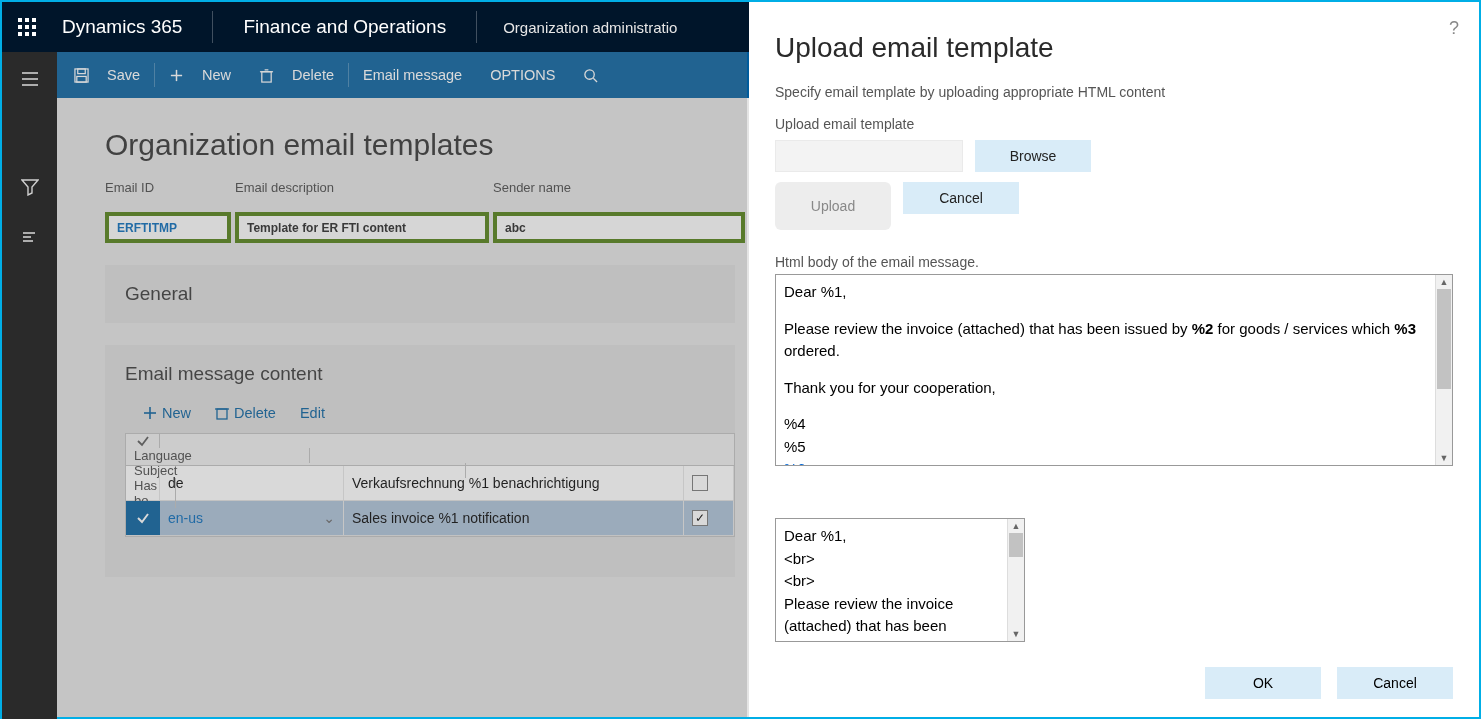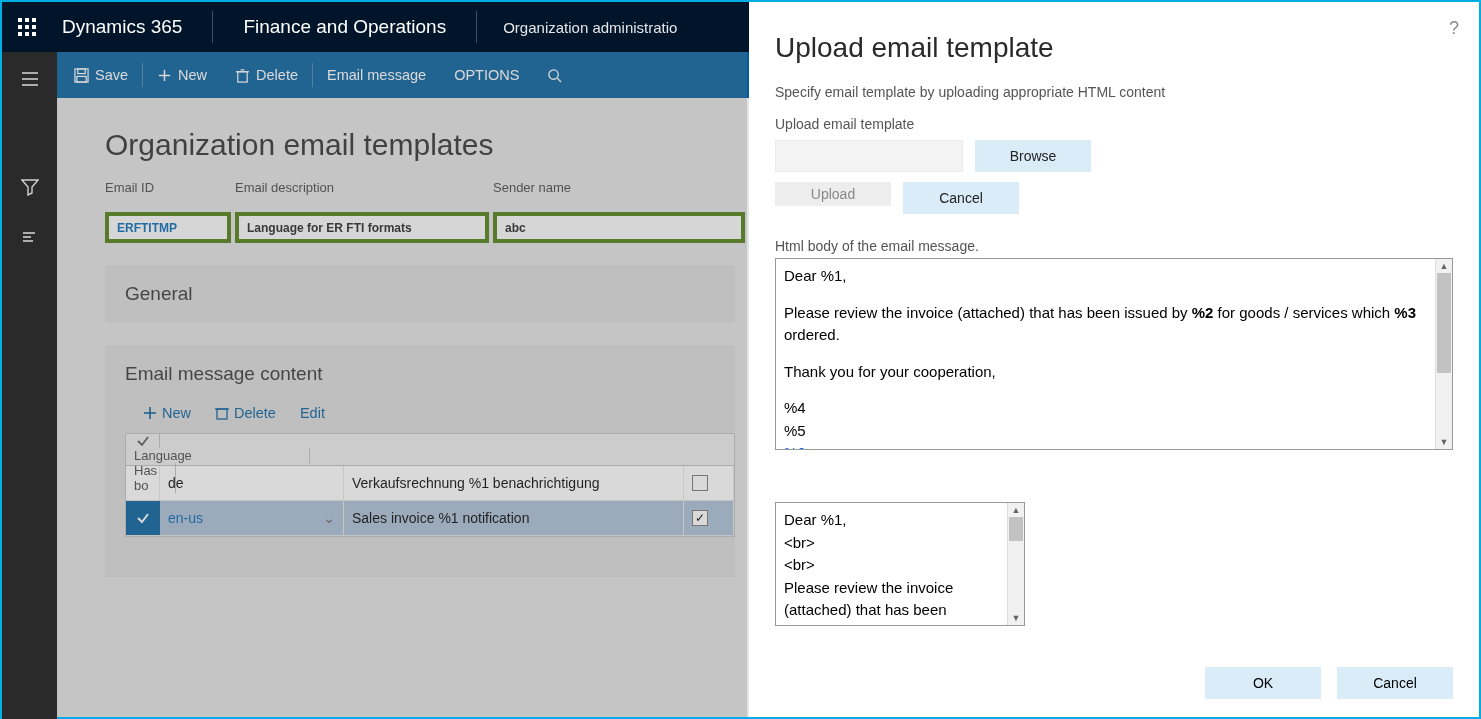--- a/index.html
+++ b/index.html
@@ -15,21 +15,21 @@
   .module { font-size: 19px; font-weight: 300; padding: 0 30px; }
   .divider { width: 1px; height: 32px; background: rgba(255,255,255,0.25); }
   .breadcrumb { font-size: 15px; padding: 0 26px; color: #e6e6e6; }
 
   
   .actionbar { position: absolute; left: 52px; right: 2px; top: 52px; height: 46px; background: #015c9c; display: flex; align-items: center; color: #fff; z-index: 4; }
   .left-rail { width: 55px; background: #2a2a2a; height: 100%; position: absolute; left: 2px; top: 52px; bottom: 2px; z-index: 5; display: flex; flex-direction: column; align-items: center; padding-top: 18px; gap: 28px; }
   .left-rail .rail-btn { color: #cfcfcf; cursor: pointer; }
   .left-rail .rail-btn svg { width: 18px; height: 18px; }
 
-  .action-btn { display: flex; align-items: center; gap: 6px; padding: 0 14px; height: 100%; cursor: pointer; font-size: 14.5px; }
+  .action-btn { display: flex; align-items: center; gap: 18px; padding: 0 14px; height: 100%; cursor: pointer; font-size: 14.5px; }
   .action-sep { width: 1px; height: 24px; background: rgba(255,255,255,0.25); }
   .action-btn svg { width: 15px; height: 15px; }
 
   
   .main-area { position: absolute; left: 57px; top: 98px; right: 2px; bottom: 2px; background: #e4e4e4; }
   .content-left { position: absolute; left: 0; top: 0; bottom: 0; right: 0; padding: 30px 0 0 48px; }
   .page-title { font-size: 30px; font-weight: 300; color: #2d2d2d; margin-bottom: 18px; }
 
   .field-row { display: flex; gap: 0; }
   .field { display: flex; flex-direction: column; }
@@ -70,21 +70,21 @@
   .dim { position: absolute; left: 57px; top: 52px; width: 690px; bottom: 2px; background: rgba(120,120,120,0.28); z-index: 10; pointer-events: none; }
 
   
   .flyout { position: absolute; right: 2px; top: 2px; bottom: 2px; width: 730px; background: #fff; z-index: 20; padding: 30px 26px 18px 26px; display: flex; flex-direction: column; }
   .flyout-title { font-size: 28px; font-weight: 300; color: #2a2a2a; margin-bottom: 20px; }
   .flyout-sub { font-size: 14px; color: #555; margin-bottom: 16px; }
   .flyout-label { font-size: 14px; color: #555; margin-bottom: 8px; }
   .btn-row { display: flex; gap: 12px; margin-bottom: 10px; }
   .btn-slot { width: 188px; height: 32px; background: #f3f3f3; border: 1px solid #eaeaea; display: flex; align-items: center; justify-content: center; font-size: 14px; }
   .btn-blue { width: 116px; height: 32px; background: #d9ecf8; display: flex; align-items: center; justify-content: center; font-size: 14px; cursor: pointer; color:#222; }
-  .btn-grey { width: 116px; height: 24px; background: #ededed; display: flex; align-items: center; justify-content: center; font-size: 14px; color:#888; }
+  .btn-grey { width: 116px; height: 48px; background: #ededed; display: flex; align-items: center; justify-content: center; font-size: 14px; color:#888;border-radius:6px; }
 
   .html-label { font-size: 14px; color: #555; margin-top: 14px; margin-bottom: 4px; }
   .html-preview { border: 1px solid #999; background: #fff; height: 192px; position: relative; display:flex; }
   .html-preview-inner { padding: 6px 8px; font-size: 15px; line-height: 1.5; overflow:hidden; flex:1; }
   .scrollbar { width: 17px; background: #f1f1f1; border-left: 1px solid #ddd; position: relative; }
   .scrollbar .thumb { position:absolute; left:1px; right:1px; top:14px; height:100px; background:#c2c2c2; }
   .scrollbar .arrow { position:absolute; left:0; right:0; height:14px; display:flex; align-items:center; justify-content:center; font-size:9px; color:#666; }
   .scrollbar .arrow.top{top:0;} .scrollbar .arrow.bot{bottom:0;}
 
   .src-box { border: 1px solid #999; width: 250px; height: 124px; margin-top: 52px; display:flex; font-size: 15px; position: relative; }
@@ -191,21 +191,21 @@
     <div class="content-left">
       <div class="page-title">Organization email templates</div>
 
       <div class="field-row">
         <div class="field f-id">
           <div class="field-label">Email ID</div>
           <div class="field-input link">ERFTITMP</div>
         </div>
         <div class="field f-desc">
           <div class="field-label">Email description</div>
-          <div class="field-input">Language for ER FTI formats</div>
+          <div class="field-input">Template for ER FTI content</div>
         </div>
         <div class="field f-name">
           <div class="field-label">Sender name</div>
           <div class="field-input">abc</div>
         </div>
       </div>
 
       <div class="panel">
         <div class="panel-title">General</div>
       </div>
@@ -234,20 +234,21 @@
         </div>
 
         <div class="grid">
           <div class="grid-head">
             <div class="col col-check check-icon">
               <svg viewBox="0 0 14 14" fill="none" stroke="#555" stroke-width="1.8">
                   <polyline points="2,7 6,11 12,3"></polyline>
                 </svg>
             </div>
             <div class="col col-lang">Language</div>
+            <div class="col col-subj">Subject</div>
             <div class="col col-has">Has bo</div>
           </div>
 
           <div class="grid-row">
             <div class="col col-check-plain"></div>
             <div class="col col-lang">de</div>
             <div class="col col-subj">Verkaufsrechnung %1 benachrichtigung</div>
             <div class="col col-has">
                 <span class="cb"></span>
               </div>

